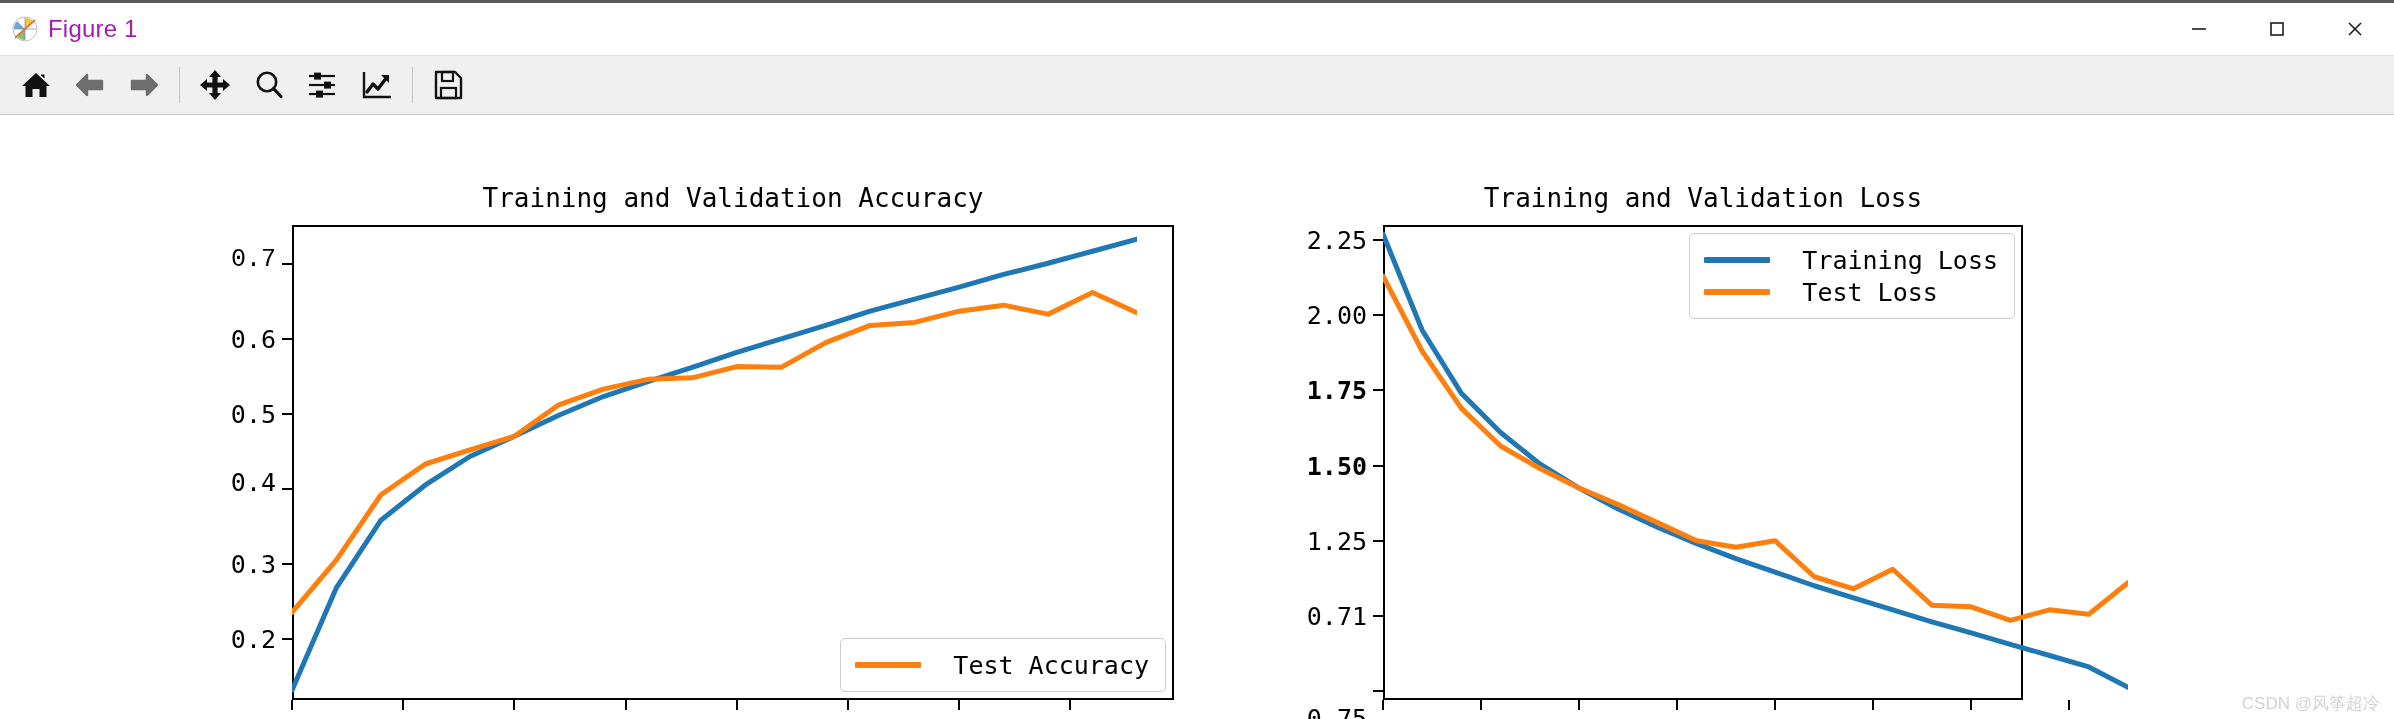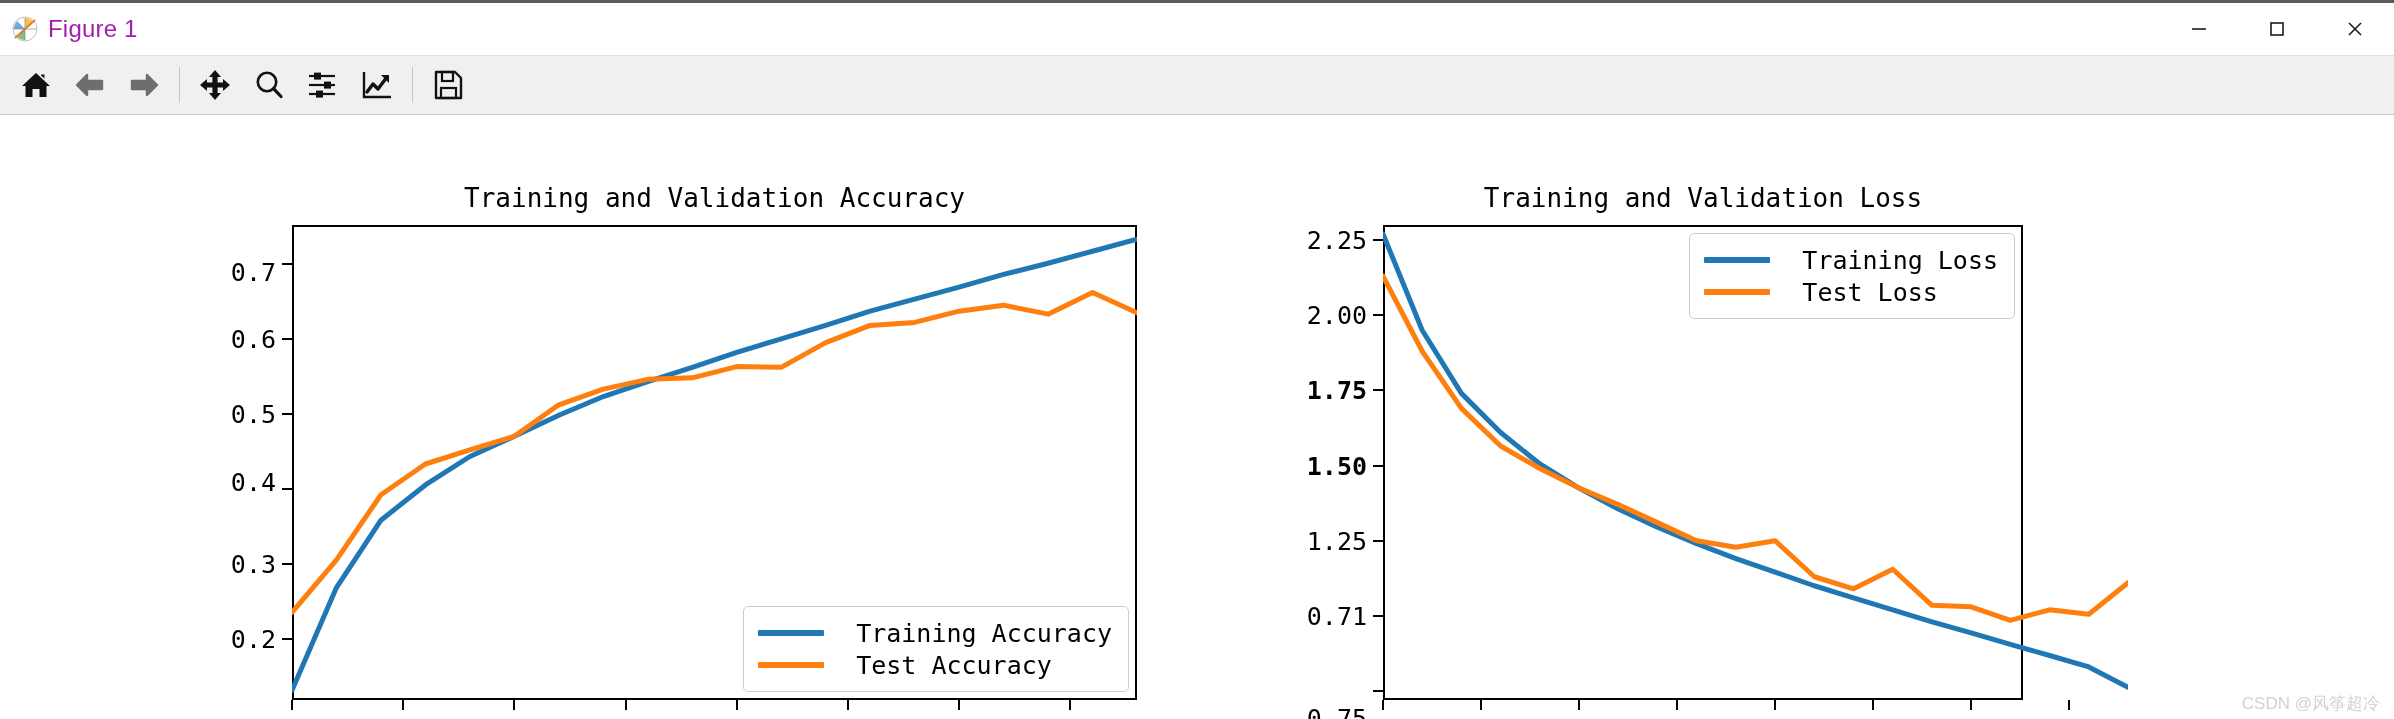--- a/index.html
+++ b/index.html
@@ -202,48 +202,44 @@
       <svg width="34" height="34" viewBox="0 0 34 34">
         <path d="M5 4 L24 4 L30 10 L30 30 L5 30 Z" fill="none" stroke="#111111" stroke-width="2.4" stroke-linejoin="round"></path>
         <rect x="11" y="4" width="11" height="9" fill="none" stroke="#111111" stroke-width="2.2"></rect>
         <rect x="10" y="20" width="15" height="10" fill="none" stroke="#111111" stroke-width="2.2"></rect>
       </svg>
     </div>
   </div>
 
   <div class="figure">
 
-    <div class="axes" id="axes-0" style="left:292px;top:110px;width:845px;height:475px;">
+    <div class="axes" id="axes-0" style="left:292px;top:110px;width:845px;height:475px;padding-left:37px;">
       <div class="axes-title">Training and Validation Accuracy</div>
       <div class="axes-frame"></div>
       <svg class="plot-svg" id="plot-0" width="845" height="475">
           <polyline points="0,465.26025236593057 44.473684210526315,362.61829652996846 88.94736842105263,295.1892744479495 133.42105263157893,259.97634069400624 177.89473684210526,231.50630914826496 222.36842105263156,211.2776025236593 266.84210526315786,190.2996845425867 311.3157894736842,171.5694006309148 355.7894736842105,156.5851735015773 400.2631578947368,142.35015772870656 444.7368421052631,127.36593059936916 489.2105263157895,113.88012618296534 533.6842105263157,100.39432176656152 578.1578947368421,86.15930599369085 622.6315789473684,74.17192429022077 667.1052631578948,62.18454258675075 711.578947368421,49.44794952681383 756.0526315789474,38.209779179810766 800.5263157894736,26.222397476340745 845,14.235015772870668" fill="none" stroke="#1f77b4" stroke-width="5" stroke-linejoin="round" stroke-linecap="round"></polyline>
           <polyline points="0,387.3422712933754 44.473684210526315,334.89747634069397 88.94736842105263,269.71608832807567 133.42105263157893,238.99842271293375 177.89473684210526,224.76340694006308 222.36842105263156,211.2776025236593 266.84210526315786,179.81072555205049 311.3157894736842,164.07728706624602 355.7894736842105,154.33753943217664 400.2631578947368,152.83911671924284 444.7368421052631,141.60094637223978 489.2105263157895,142.35015772870656 533.6842105263157,117.62618296529968 578.1578947368421,100.39432176656152 622.6315789473684,97.39747634069403 667.1052631578948,86.15930599369085 711.578947368421,80.16561514195581 756.0526315789474,89.15615141955834 800.5263157894736,67.42902208201889 845,87.6577287066246" fill="none" stroke="#ff7f0e" stroke-width="5" stroke-linejoin="round" stroke-linecap="round"></polyline>
         </svg>
       <div class="legend" id="legend-0" style="right:8px;bottom:8px;">
-        <div class="legend-row">
-          <span class="legend-swatch" style="background:#1f77b4;"></span>
-          <span class="legend-label">Training Accuracy</span>
-        </div>
         <div class="legend-row">
           <span class="legend-swatch" style="background:#ff7f0e;"></span>
           <span class="legend-label">Test Accuracy</span>
         </div>
       </div>
     <div class="ytick" style="top: 413.565px;">0.2</div>
         <div class="ytick-mark" style="top: 413.565px;"></div>
         <div class="ytick" style="top: 338.644px;">0.3</div>
         <div class="ytick-mark" style="top: 338.644px;"></div>
         <div class="ytick" style="top: 257px; text-align: center;">0.4</div>
         <div class="ytick-mark" style="top: 263.722px;"></div>
         <div class="ytick" style="top: 188.801px;">0.5</div>
         <div class="ytick-mark" style="top: 188.801px;"></div>
         <div class="ytick" style="top: 113.88px;">0.6</div>
         <div class="ytick-mark" style="top: 113.88px;"></div>
-        <div class="ytick" style="top: 47px;">0.7</div>
+        <div class="ytick" style="top: 34px; font-family: Liberation Mono, monospace;">0.7</div>
         <div class="ytick-mark" style="top: 38.959px;"></div>
         <div class="xtick" style="left: 0px;">0.0</div>
         <div class="xtick-mark" style="left: 0px;"></div>
         <div class="xtick" style="left: 111.184px;">2.5</div>
         <div class="xtick-mark" style="left: 111.184px;"></div>
         <div class="xtick" style="left: 222.368px;">5.0</div>
         <div class="xtick-mark" style="left: 222.368px;"></div>
         <div class="xtick" style="left: 333.553px;">7.5</div>
         <div class="xtick-mark" style="left: 333.553px;"></div>
         <div class="xtick" style="left: 444.737px;">10.0</div>

